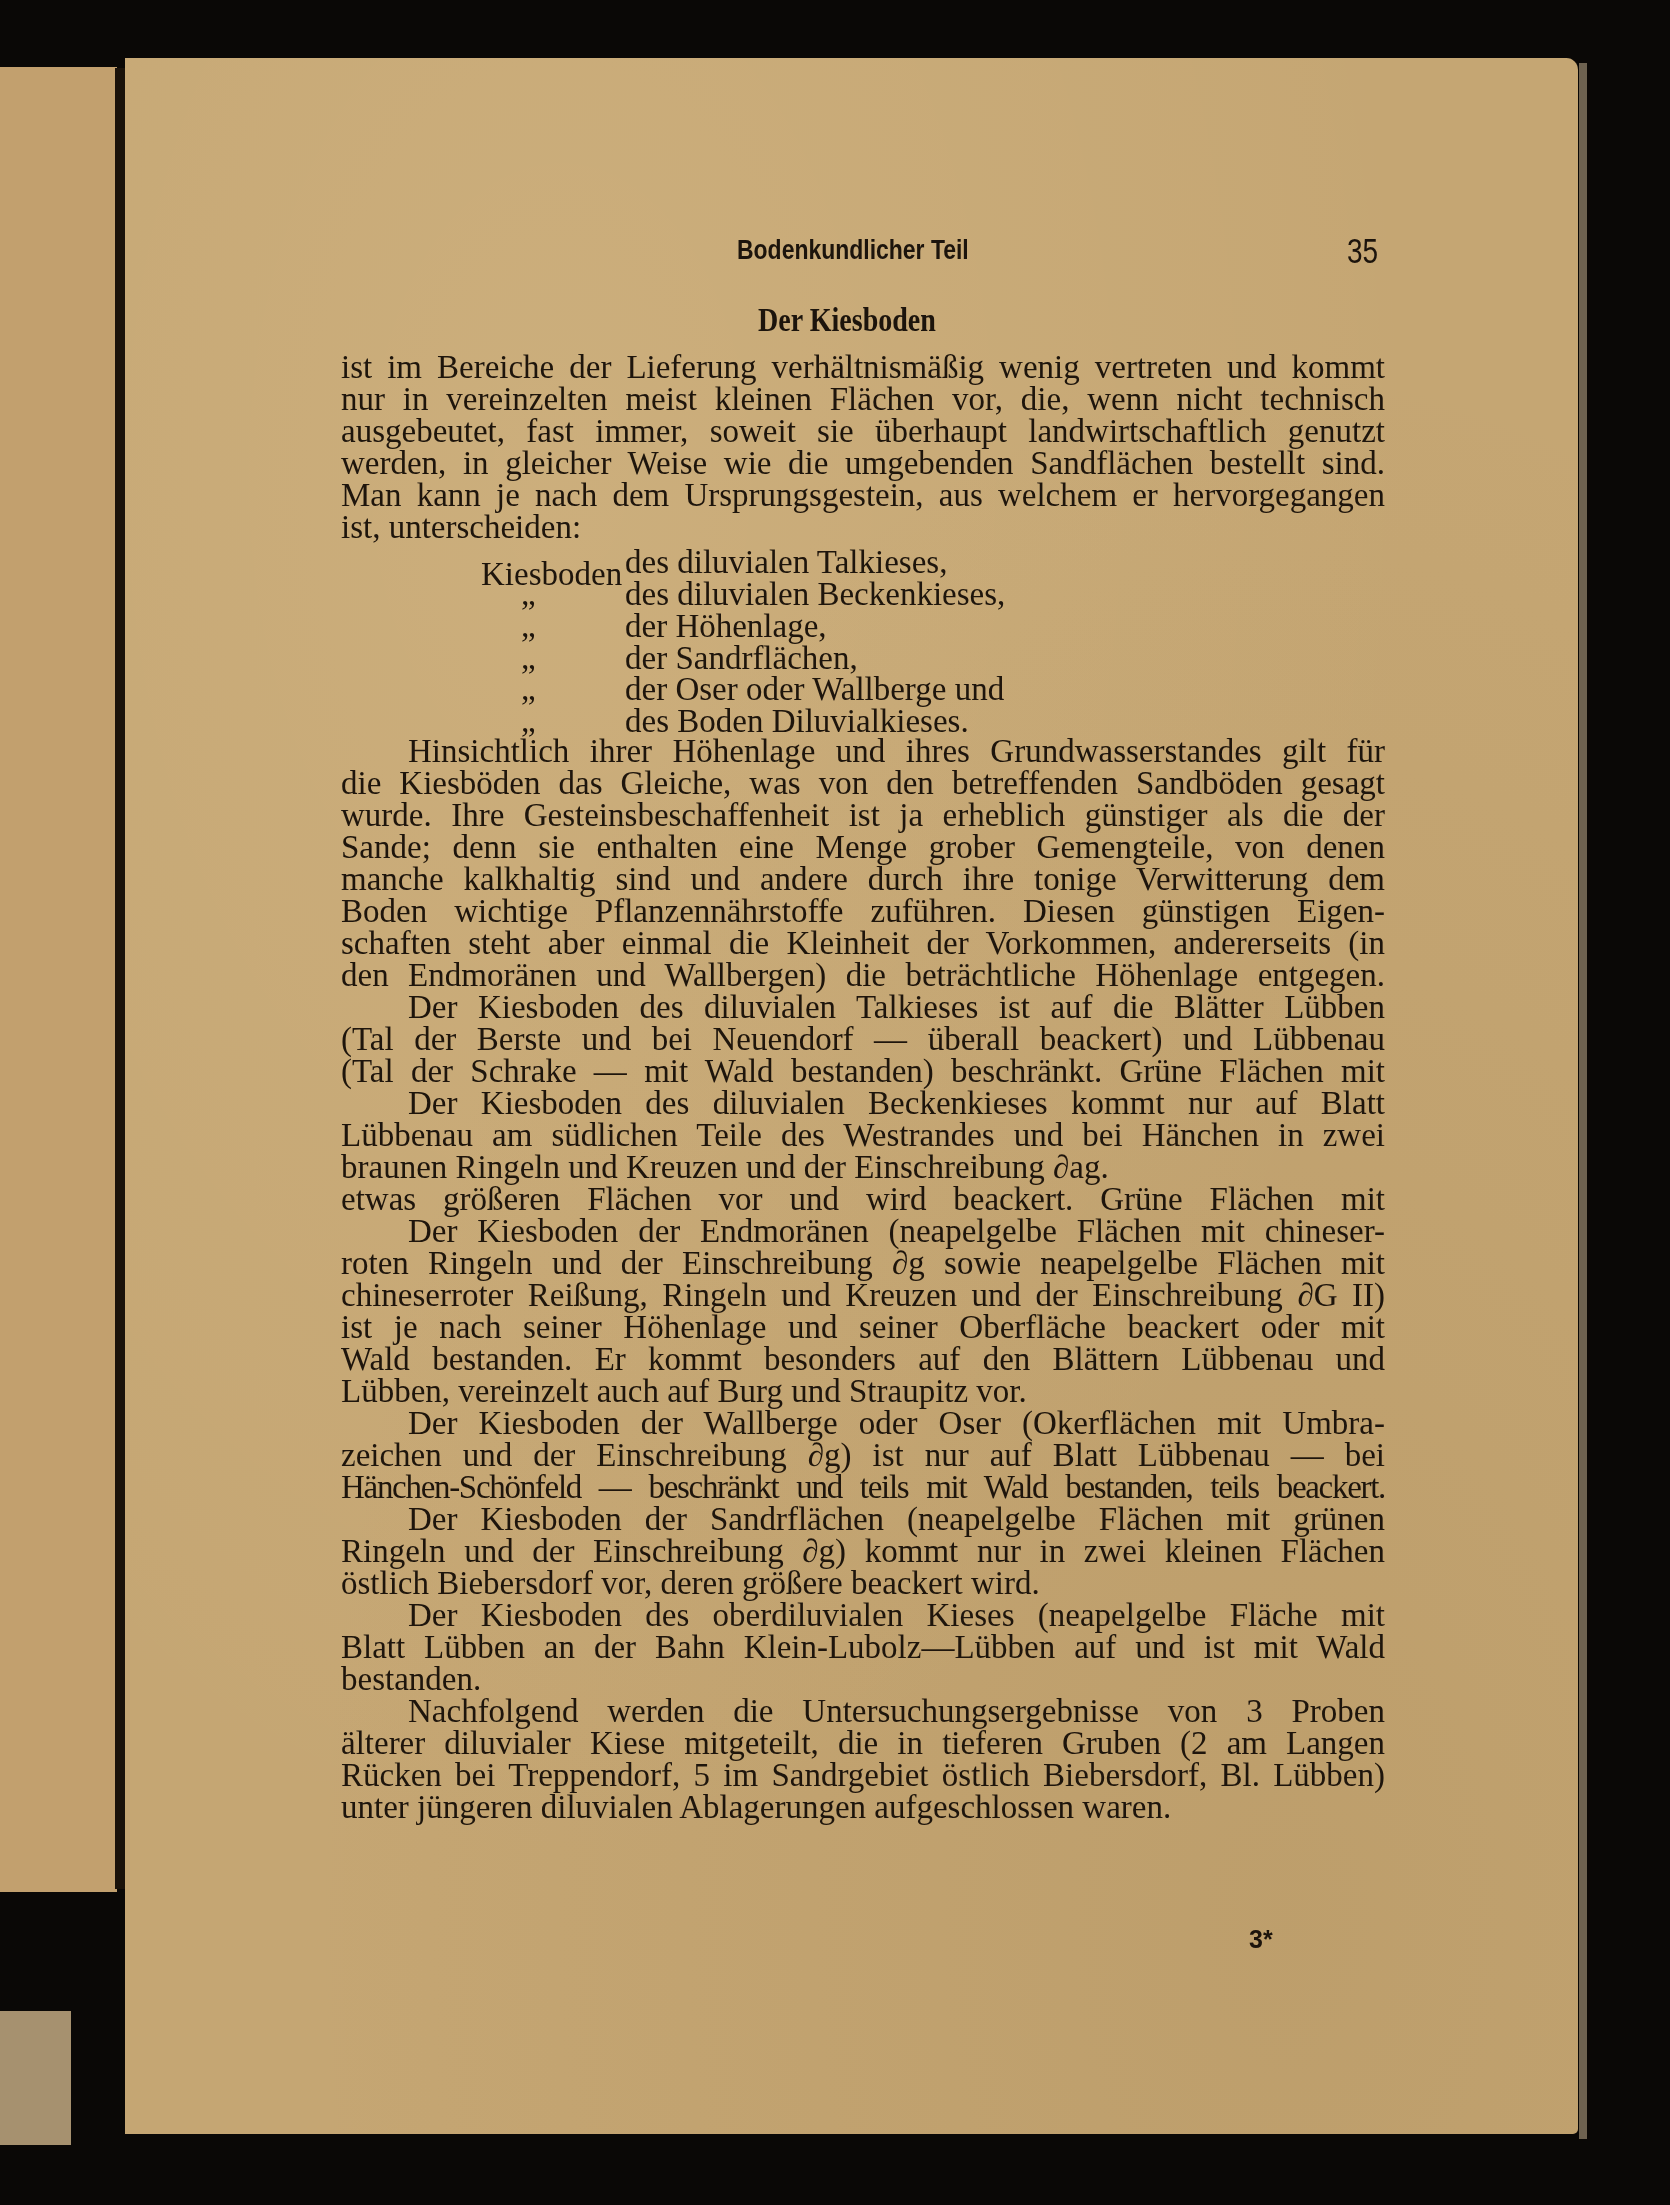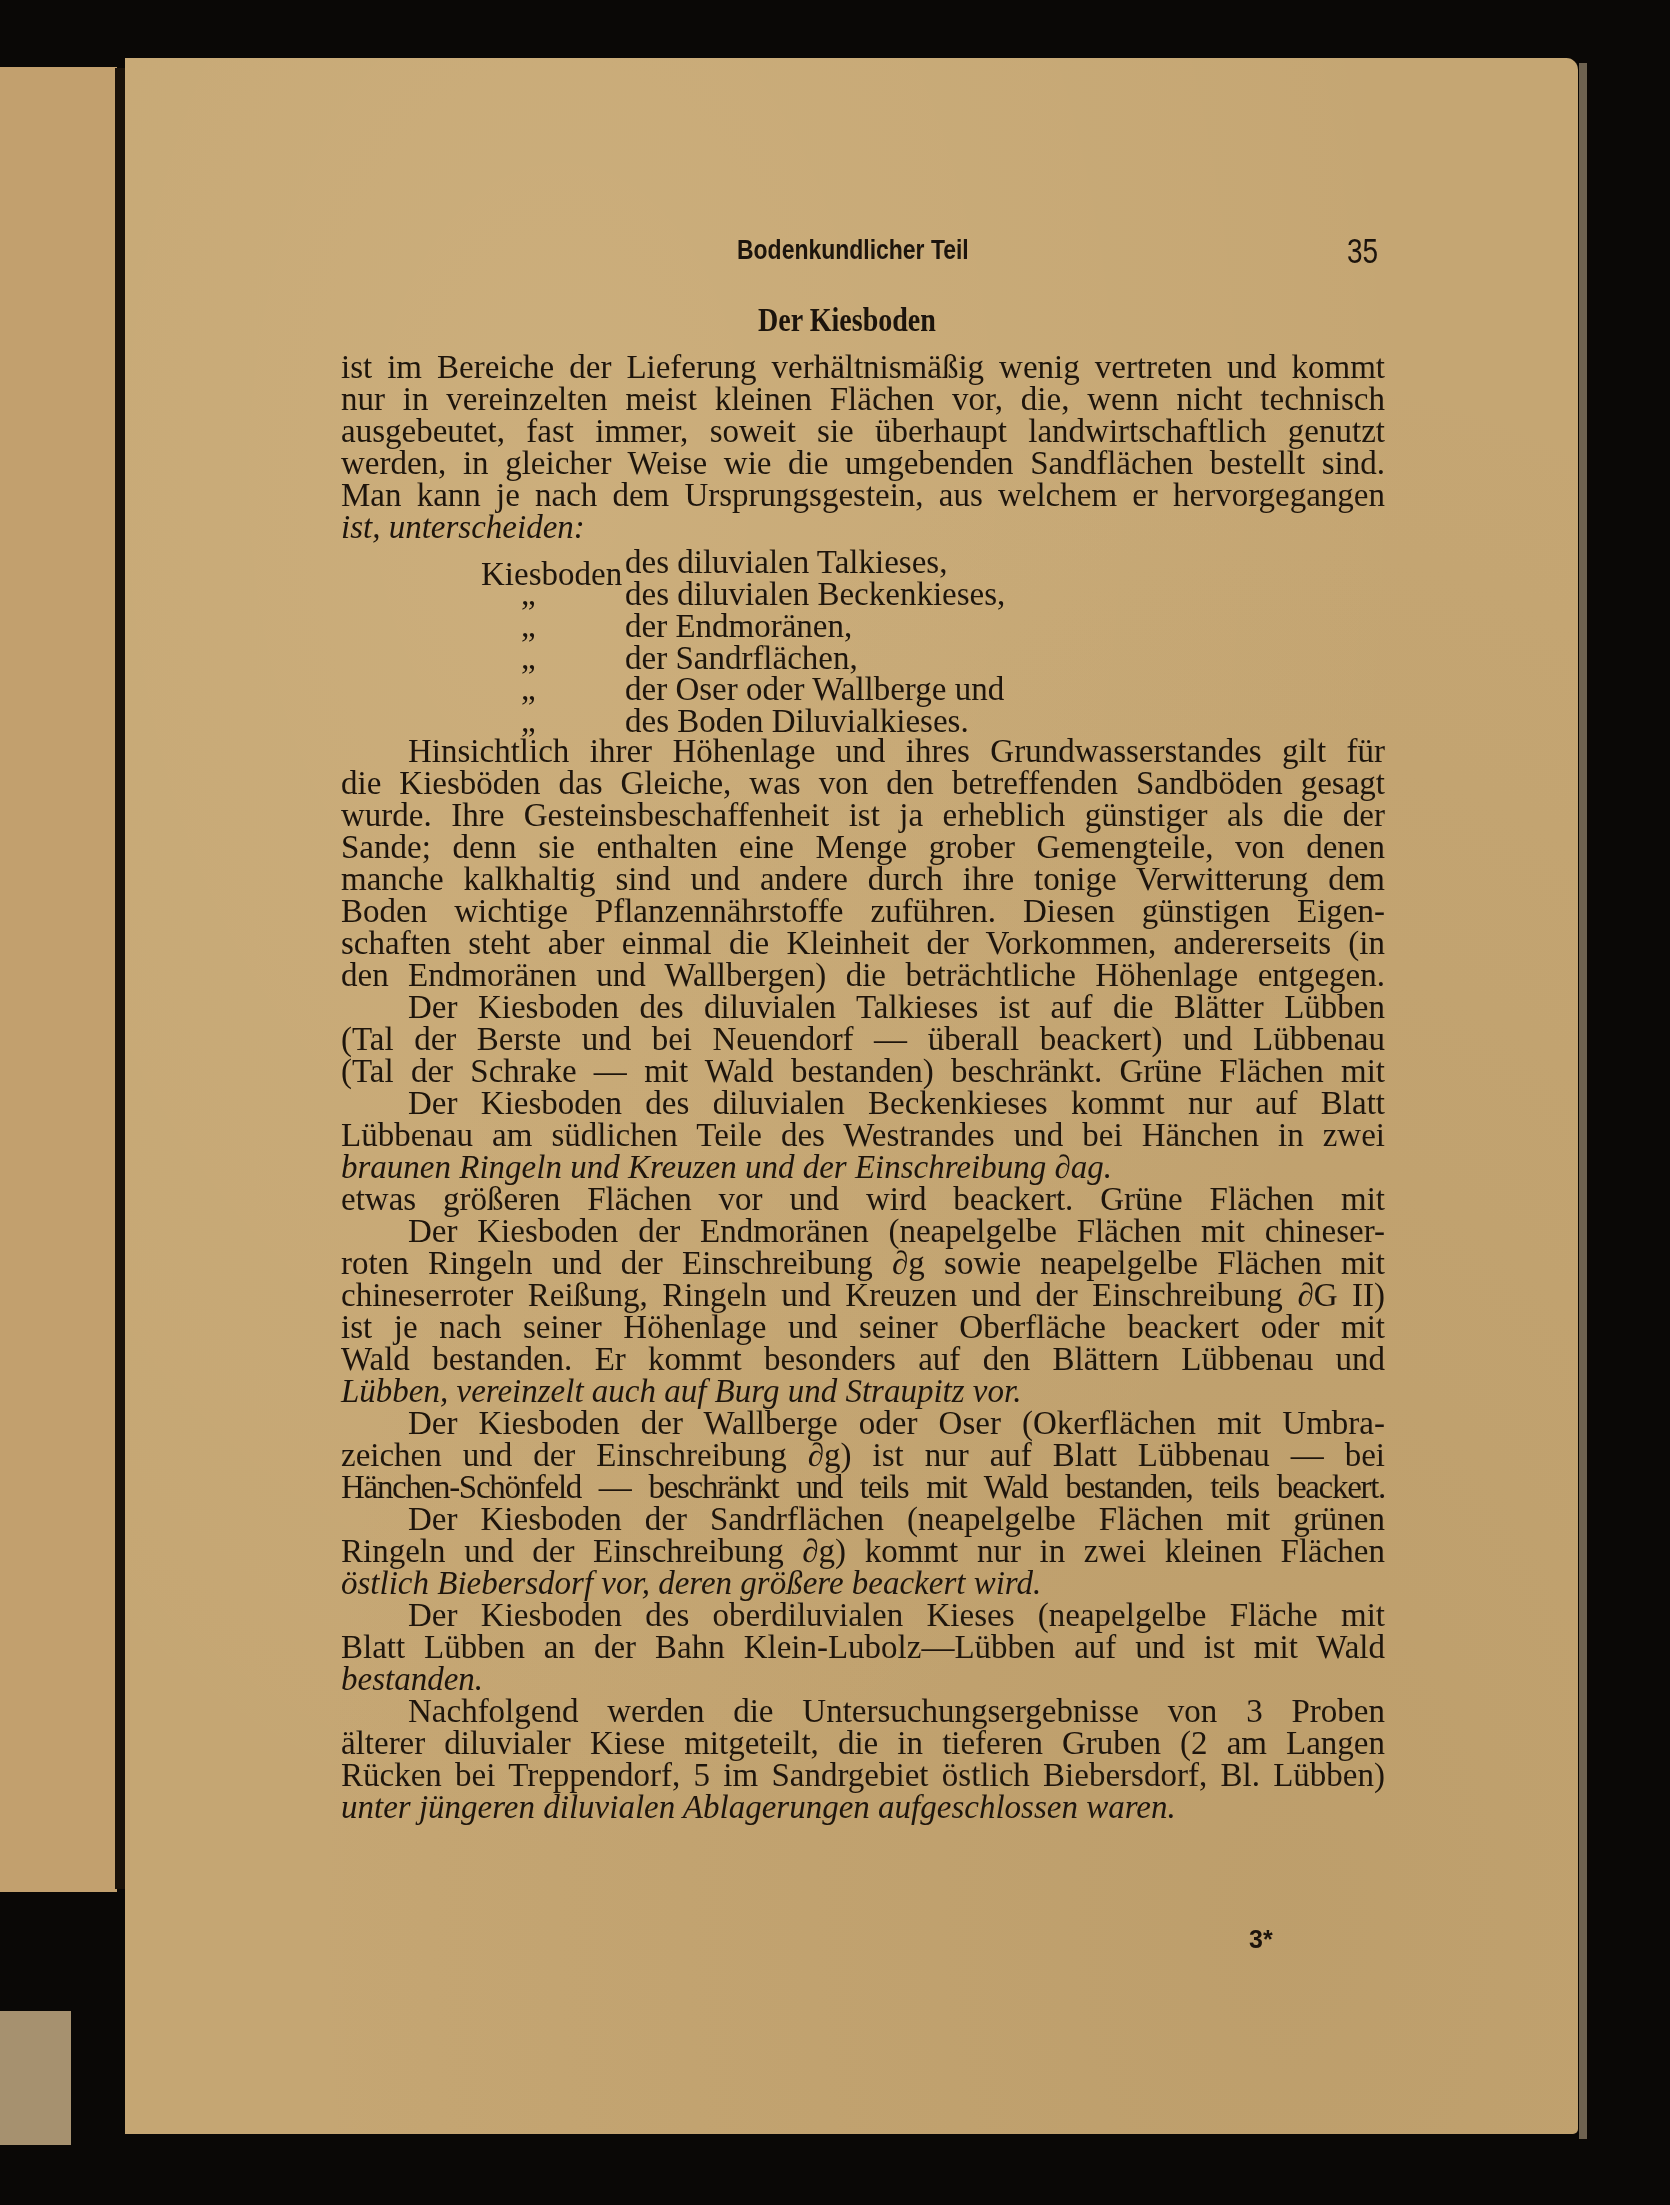--- a/index.html
+++ b/index.html
@@ -57,21 +57,21 @@
   }
   .body-text {
     position: absolute; left: 341px; top: 351px; width: 1044px;
     font-size: 33px; line-height: 32px; color: #1e150c;
   }
   .line {
     display: block; white-space: nowrap;
     text-align: justify; text-align-last: justify;
     height: 32px;
   }
-  .line.last { text-align-last: left; font-style: italic; }
+  .line.last { text-align-last: left; }
   .line.indent { padding-left: 67px; }
   .list { position: relative; height: 192px; }
   .list-row { position: absolute; white-space: nowrap; }
   .list-lead { position: absolute; left: 140px; margin-top: 12px; }
   .list-ditto { position: absolute; left: 180px; }
   .list-text { position: absolute; left: 284px; }
   .sig {
     position: absolute; left: 1249px; top: 1925px;
     font-family: "Liberation Sans", sans-serif; font-weight: bold;
     font-size: 25px; color: #1c140c;
@@ -107,21 +107,21 @@
     <div class="list-row" style="top:3.3px;">
       <span class="list-lead">Kiesboden</span>
       <span class="list-text">des diluvialen Talkieses,</span>
     </div>
     <div class="list-row" style="top:35px;">
       <span class="list-ditto">„</span>
       <span class="list-text">des diluvialen Beckenkieses,</span>
     </div>
     <div class="list-row" style="top:67px;">
       <span class="list-ditto">„</span>
-      <span class="list-text">der Endmoränen,</span>
+      <span class="list-text">der Höhenlage,</span>
     </div>
     <div class="list-row" style="top:99px;">
       <span class="list-ditto">„</span>
       <span class="list-text">der Sandrflächen,</span>
     </div>
     <div class="list-row" style="top:130px;">
       <span class="list-ditto">„</span>
       <span class="list-text">der Oser oder Wallberge und</span>
     </div>
     <div class="list-row" style="top:162px;">

